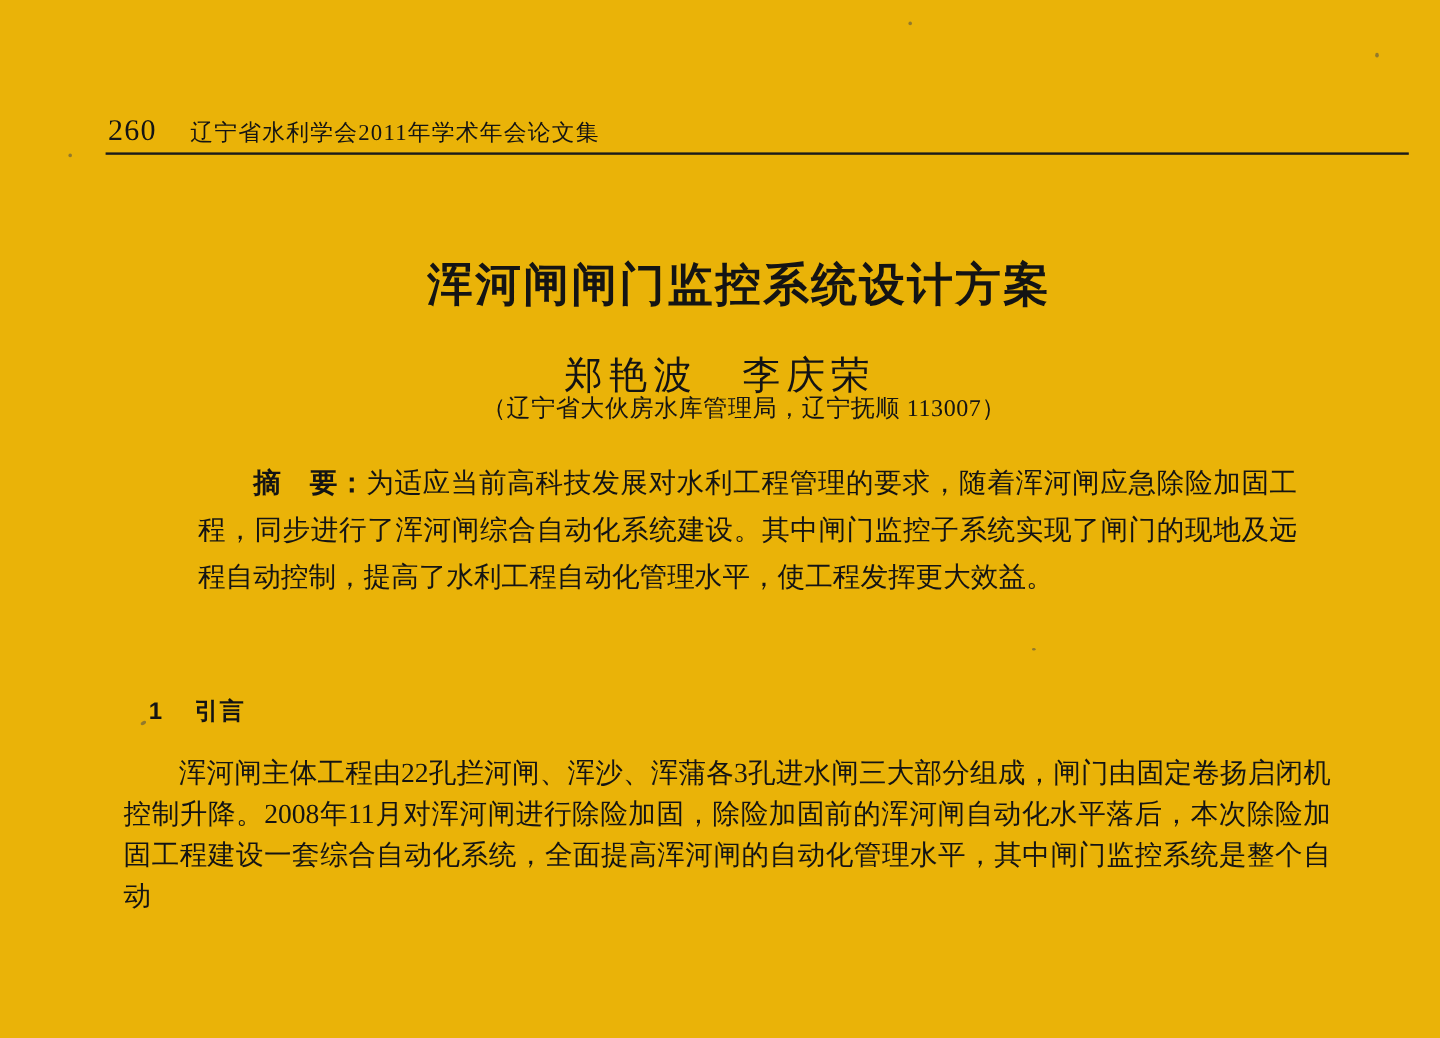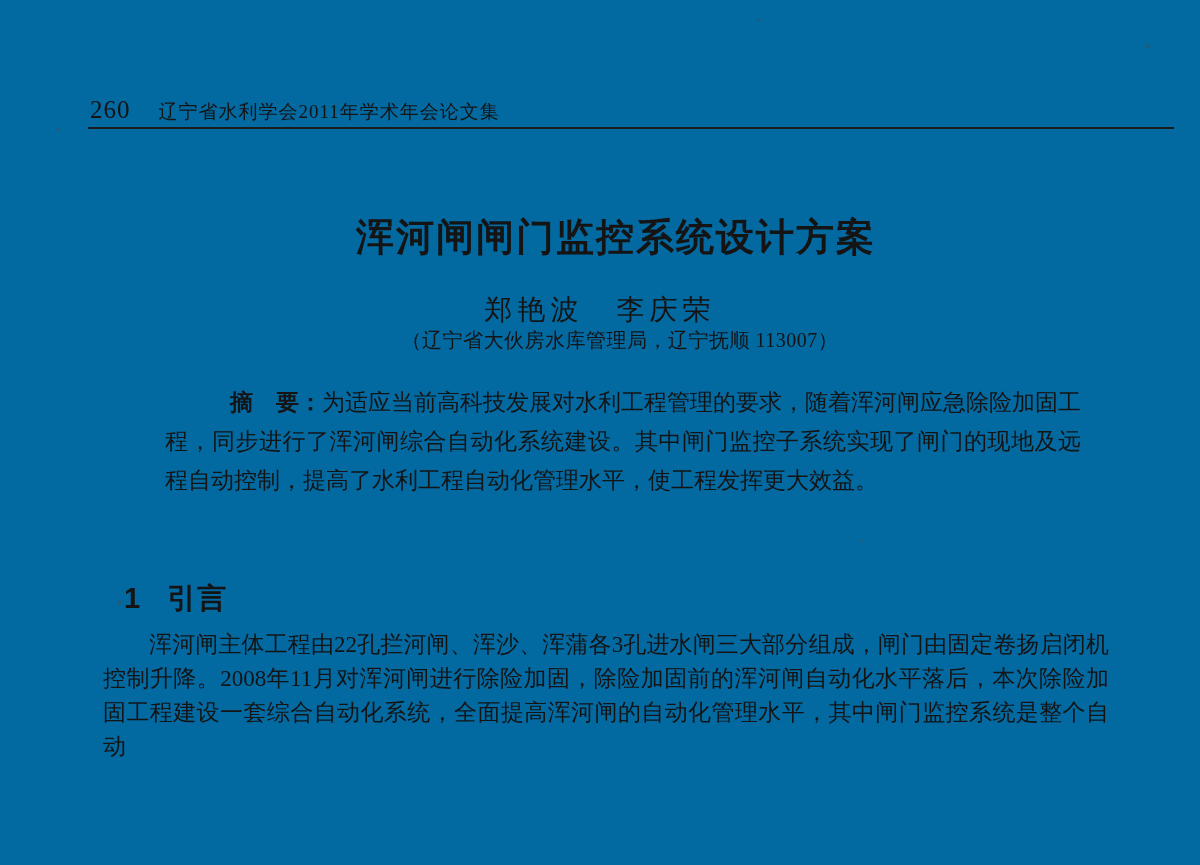--- a/index.html
+++ b/index.html
@@ -4,21 +4,21 @@
 <style>
   html, body {
     margin: 0;
     padding: 0;
     background: #e8e8e8;
   }
   .page {
     position: relative;
     width: 1200px;
     height: 865px;
-    background: #0369a1;
+    background: #eab308;
     overflow: hidden;
     color: #141414;
     font-family: "Liberation Serif", "DejaVu Serif", serif;
   }
 
   
   .header-row {
     position: absolute;
     left: 90px;
     top: 96px;
@@ -57,21 +57,21 @@
     font-weight: 700;
     font-size: 38px;
     letter-spacing: 2px;
   }
   .authors {
     position: absolute;
     left: 0;
     top: 291px;
     width: 100%;
     text-align: center;
-    font-size: 28px;
+    font-size: 32px;
     letter-spacing: 5px;
   }
   .affiliation {
     position: absolute;
     left: 0;
     top: 327px;
     width: 100%;
     text-align: center;
     font-size: 20px;
     letter-spacing: 0.5px;
@@ -88,32 +88,31 @@
     line-height: 39px;
     text-align: justify;
   }
   .abstract-block p {
     margin: 0;
     text-indent: 2em;
   }
   .run-label {
     font-weight: 700;
     font-family: "Liberation Sans", "DejaVu Sans", sans-serif;
-    margin-left: 19px;
   }
 
   
   .section-heading {
     position: absolute;
     left: 124px;
     top: 579px;
     margin: 0;
     font-family: "Liberation Sans", "DejaVu Sans", sans-serif;
     font-weight: 700;
-    font-size: 29px;
+    font-size: 20px;
     letter-spacing: 1px;
   }
   .section-number {
     display: inline-block;
     margin-right: 26px;
   }
 
   
   .body-text {
     position: absolute;

